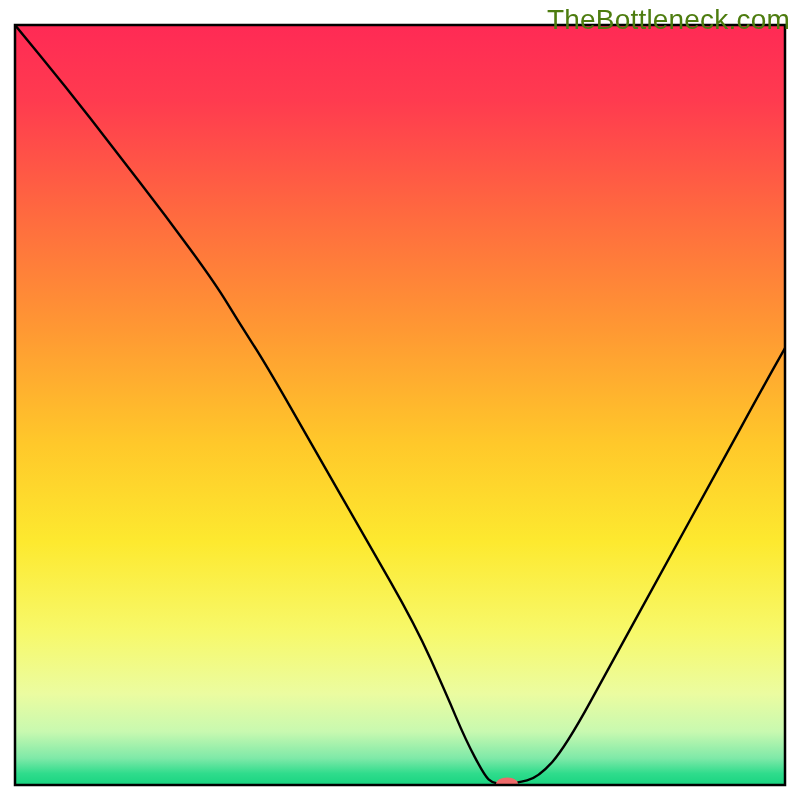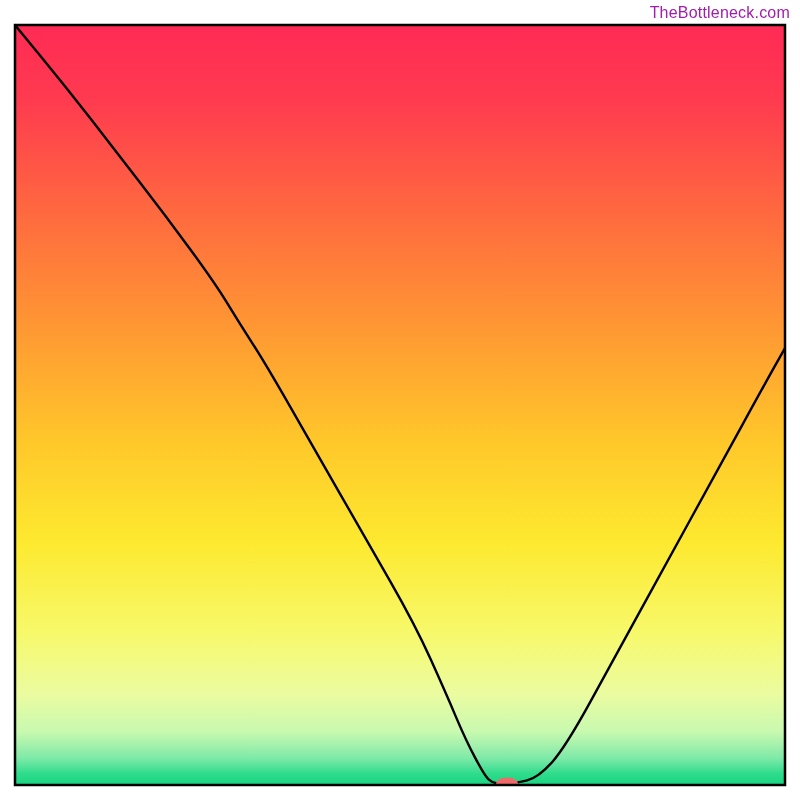--- a/index.html
+++ b/index.html
@@ -13,23 +13,23 @@
   .chart-container {
     position: relative;
     width: 800px;
     height: 800px;
     background: #ffffff;
   }
   .watermark {
     position: absolute;
     top: 4px;
     right: 10px;
-    font-size: 16px;
+    font-size: 28px;
     font-weight: 500;
-    color: #a21caf;
+    color: #4d7c0f;
     letter-spacing: 0.2px;
     z-index: 10;
   }
   svg {
     display: block;
   }
 </style>
 </head>
 <body>
 

